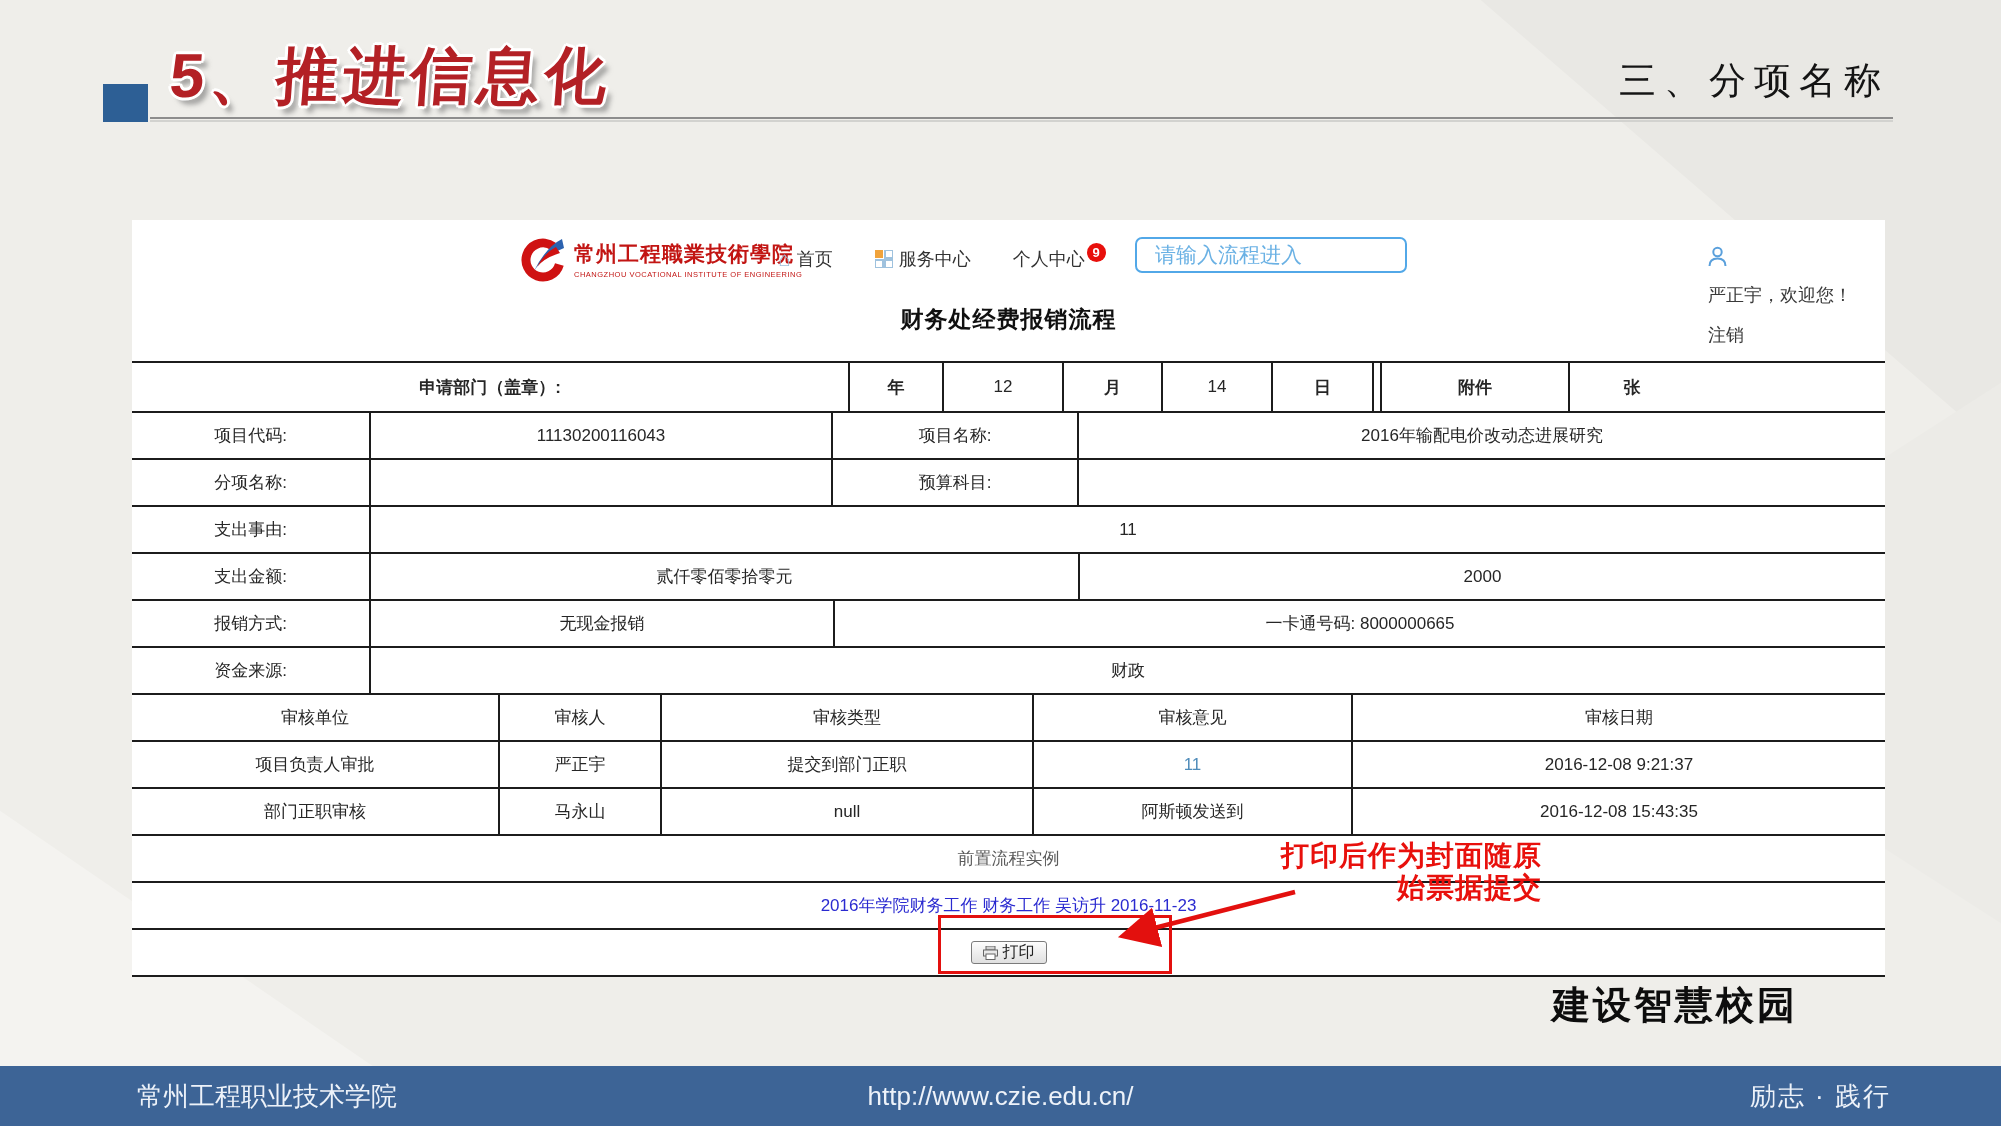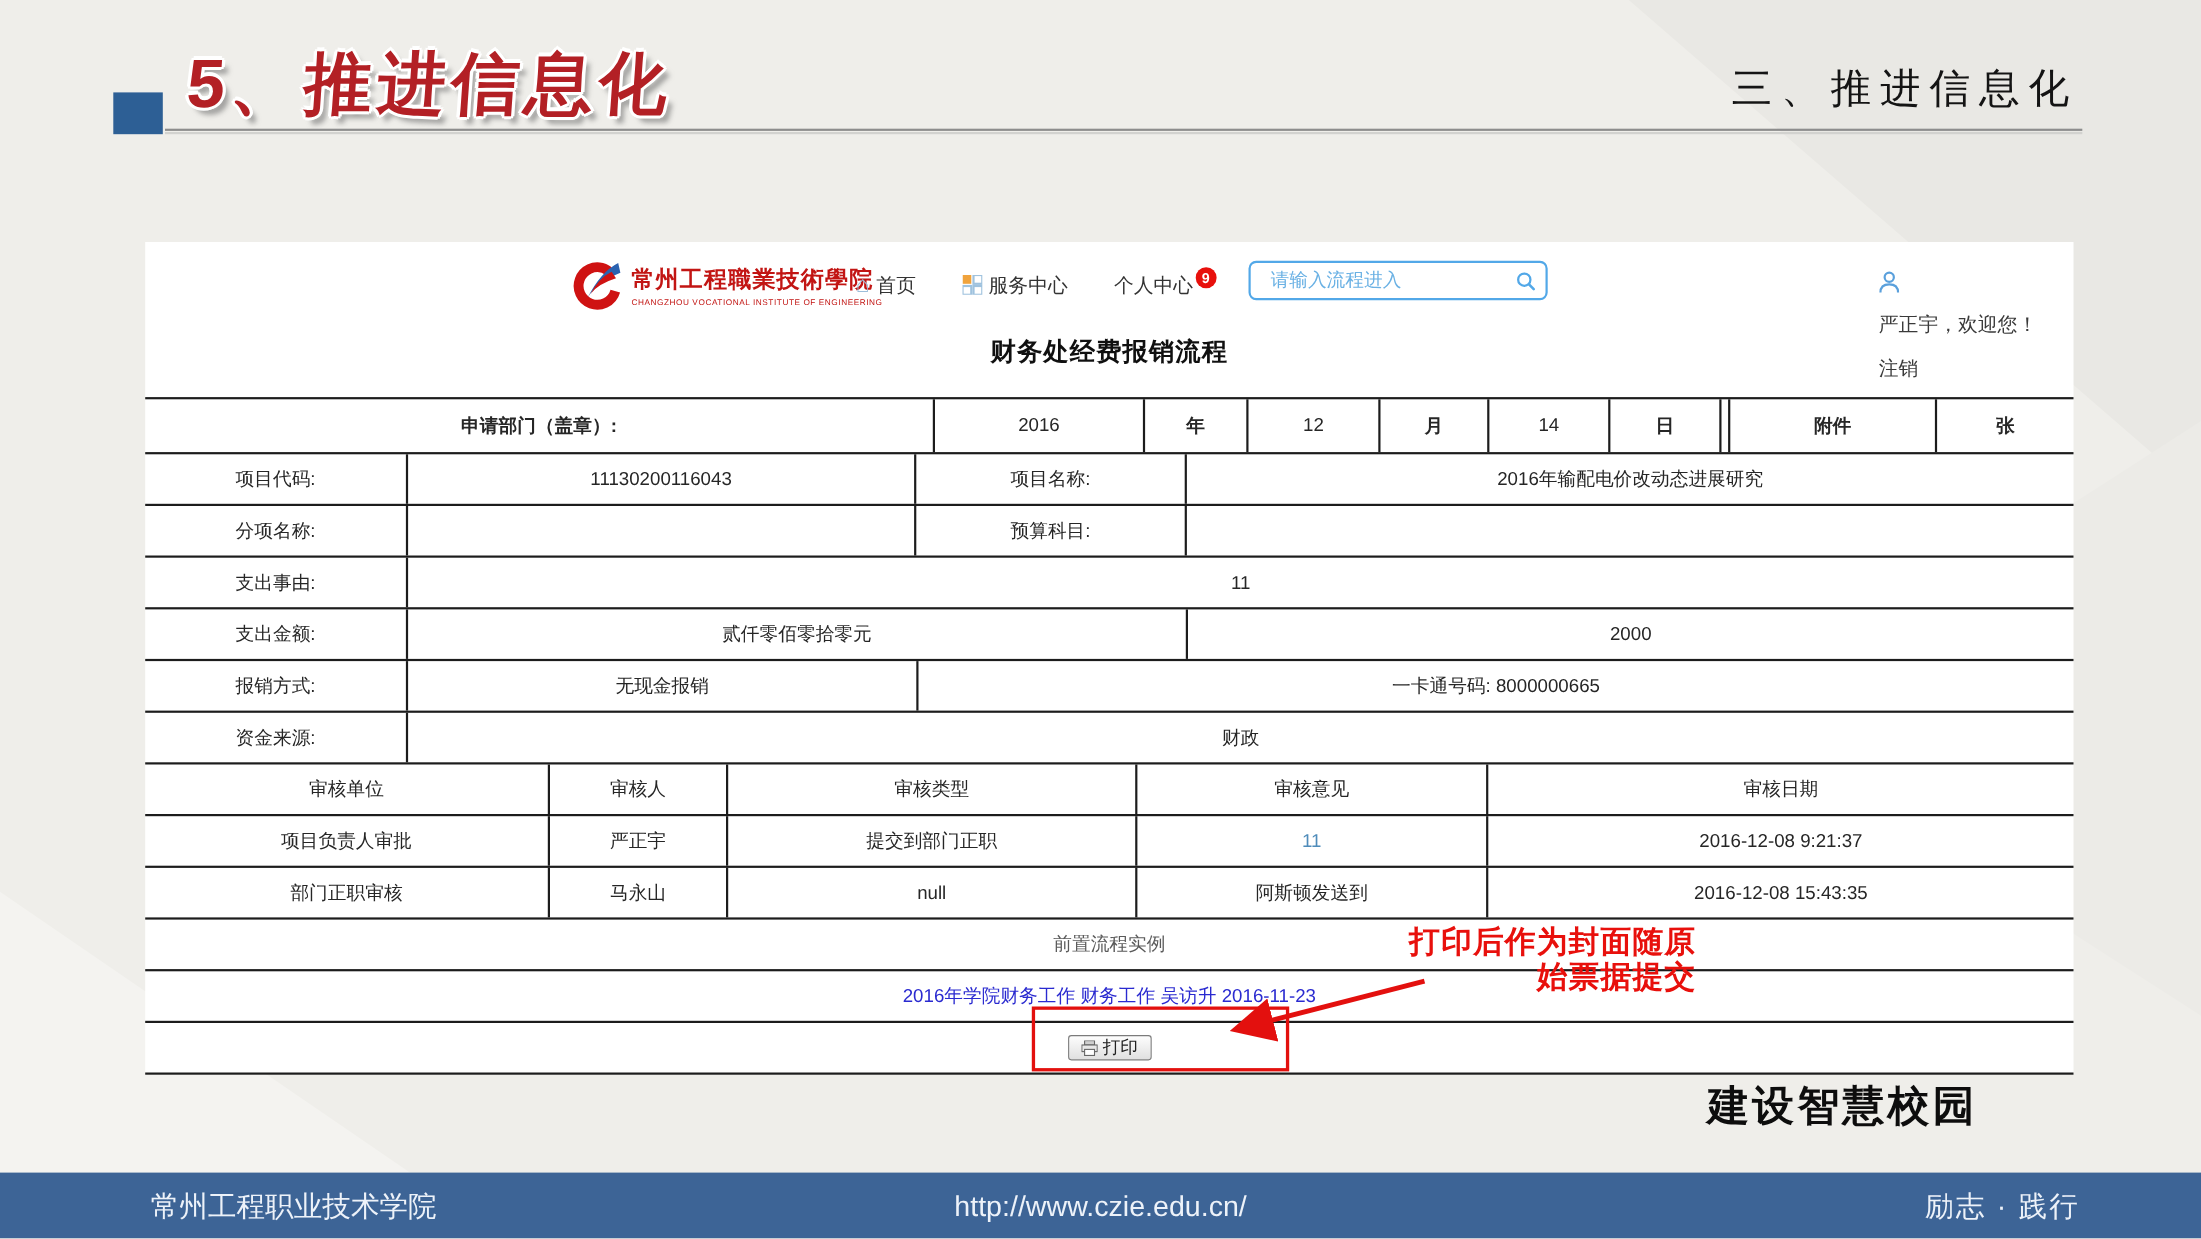--- a/index.html
+++ b/index.html
@@ -26,21 +26,21 @@
   .logo{position:absolute;left:388px;top:15px;display:flex;align-items:center;gap:8px;}
   .logo-cn{font-family:"DejaVu Serif",serif;font-weight:bold;font-size:21px;color:#c21513;letter-spacing:1px;}
   .logo-en{font-size:7.5px;color:#c21513;letter-spacing:.5px;margin-top:2px;}
   .nav{position:absolute;left:646px;top:27px;display:flex;align-items:flex-start;gap:42px;}
   .nav-item{display:flex;align-items:center;gap:6px;font-size:18px;color:#333;cursor:pointer;}
   .home-ic{font-size:21px;color:#9cbeda;line-height:18px;}
   .badge{width:19px;height:19px;border-radius:50%;background:#e8100c;color:#fff;font-size:13px;
     font-weight:bold;display:flex;align-items:center;justify-content:center;margin:-14px 0 0 -4px;}
   .search{position:absolute;left:1003px;top:17px;width:272px;height:36px;border:2px solid #52a8e8;
     border-radius:7px;box-sizing:border-box;display:flex;align-items:center;background:#fff;}
-  .search input{border:none;outline:none;flex:1;margin-left:16px;font-size:17px;color:#15803d;
+  .search input{border:none;outline:none;flex:1;margin-left:16px;font-size:21px;color:#15803d;
     font-family:"Liberation Sans",sans-serif;background:transparent;}
   .search input::placeholder{color:#6ab1e4;}
   .search svg{margin-right:9px;}
   .user{position:absolute;right:33px;top:26px;display:flex;align-items:flex-start;gap:16px;
     font-size:18px;color:#3a3a3a;flex-direction:column;}
   .logout{cursor:pointer;}
 
   
   .form-title{position:absolute;top:84px;width:100%;text-align:center;font-size:23px;
     font-weight:bold;color:#101010;letter-spacing:1px;}
@@ -75,21 +75,21 @@
 </head>
 <body>
 
 <div class="slide">
   <div class="shape s1"></div>
   <div class="shape s2"></div>
   <div class="shape s3"></div>
 
   <div class="accent-square"></div>
   <div class="slide-title">5、推进信息化</div>
-  <div class="section-label">三、推进信息化</div>
+  <div class="section-label">三、分项名称</div>
   <div class="header-rule"></div>
 
   <div class="card">
 
     <div class="logo">
       <svg width="46" height="48" viewBox="0 0 46 48">
         <circle cx="23" cy="25" r="17" fill="none" stroke="#cf1212" stroke-width="9" stroke-dasharray="86 22" stroke-dashoffset="-12" transform="rotate(-25 23 25)"></circle>
         <path d="M42 4 Q26 12 14 36 Q22 22 44 13 Z" fill="#2b62b0"></path>
         <path d="M36 12 Q24 18 17 32 Q24 23 40 18 Z" fill="#cf1212"></path>
       </svg>
@@ -135,21 +135,20 @@
       <span>严正宇，欢迎您！</span>
       <span class="logout">注销</span>
     </div>
 
     <div class="form-title">财务处经费报销流程</div>
 
     <div class="form">
 
       <div class="row h50">
         <div class="c b" style="width:718px">申请部门（盖章）:</div>
-        <div class="c" style="width:191px">2016</div>
         <div class="c b" style="width:94px">年</div>
         <div class="c" style="width:120px">12</div>
         <div class="c b" style="width:99px">月</div>
         <div class="c" style="width:110px">14</div>
         <div class="c b" style="width:101px">日</div>
         <div class="c" style="width:8px"></div>
         <div class="c b" style="width:188px">附件</div>
         <div class="c b last" style="width:124px">张</div>
       </div>
 

